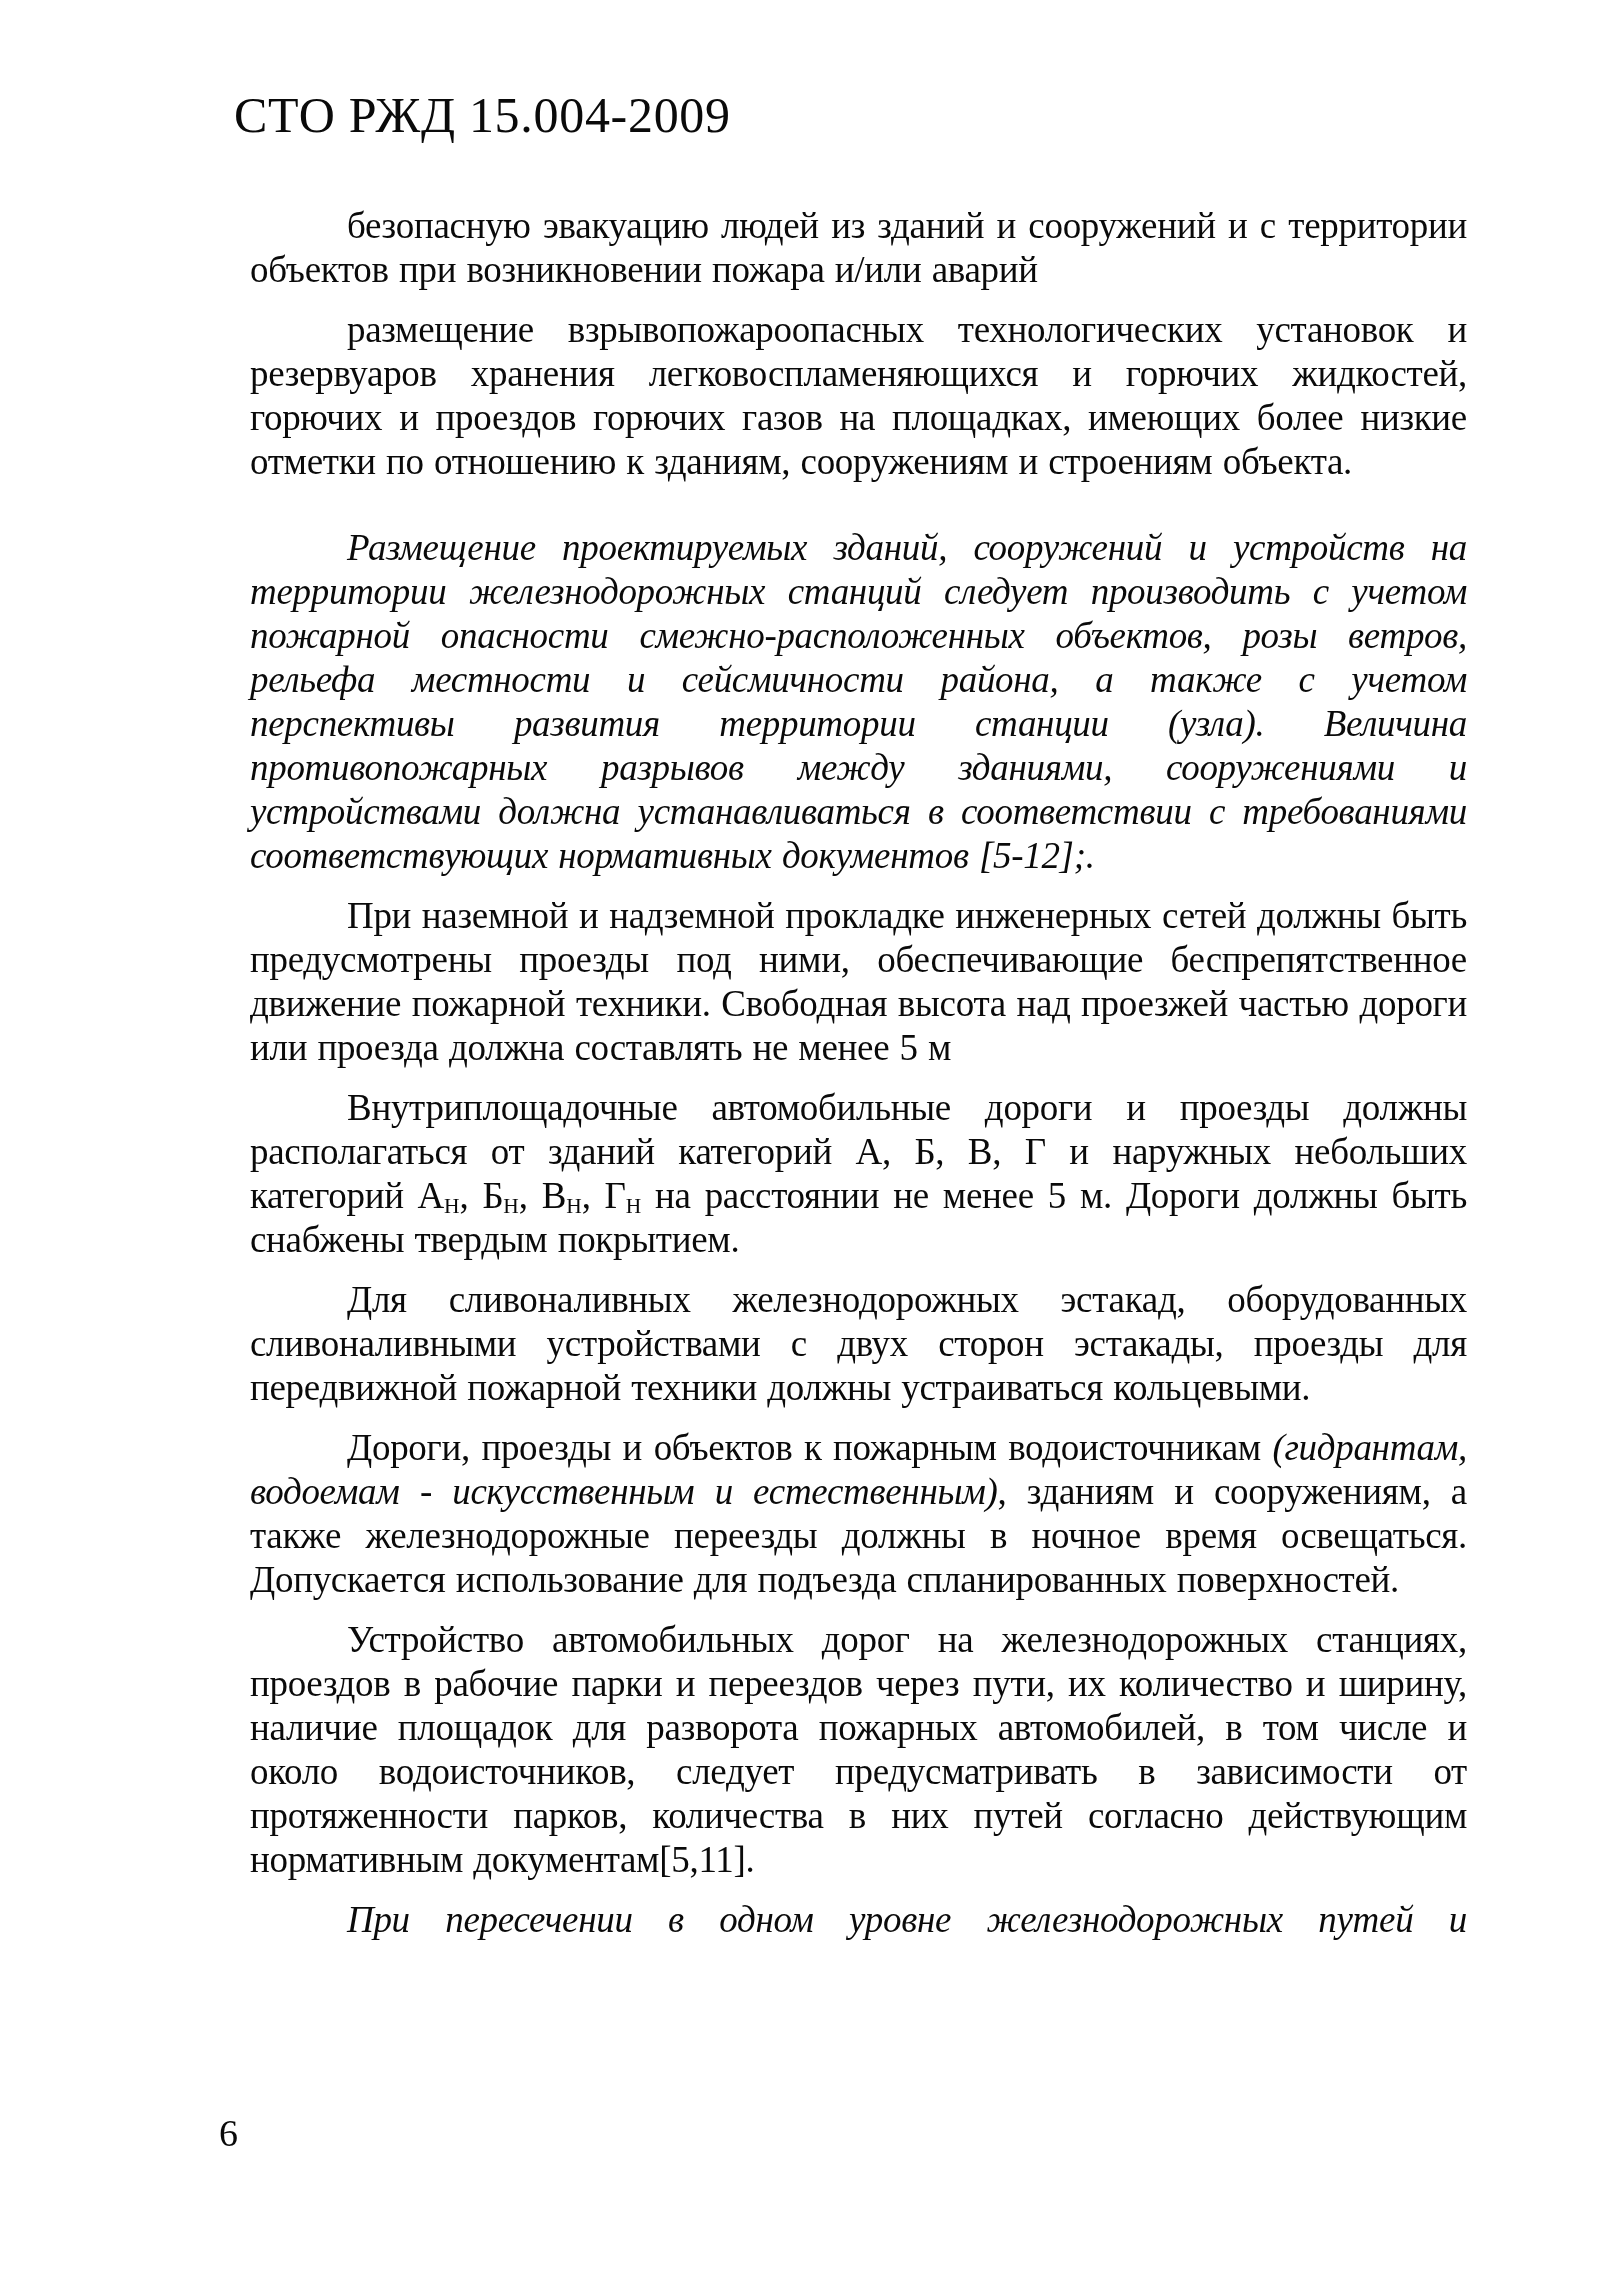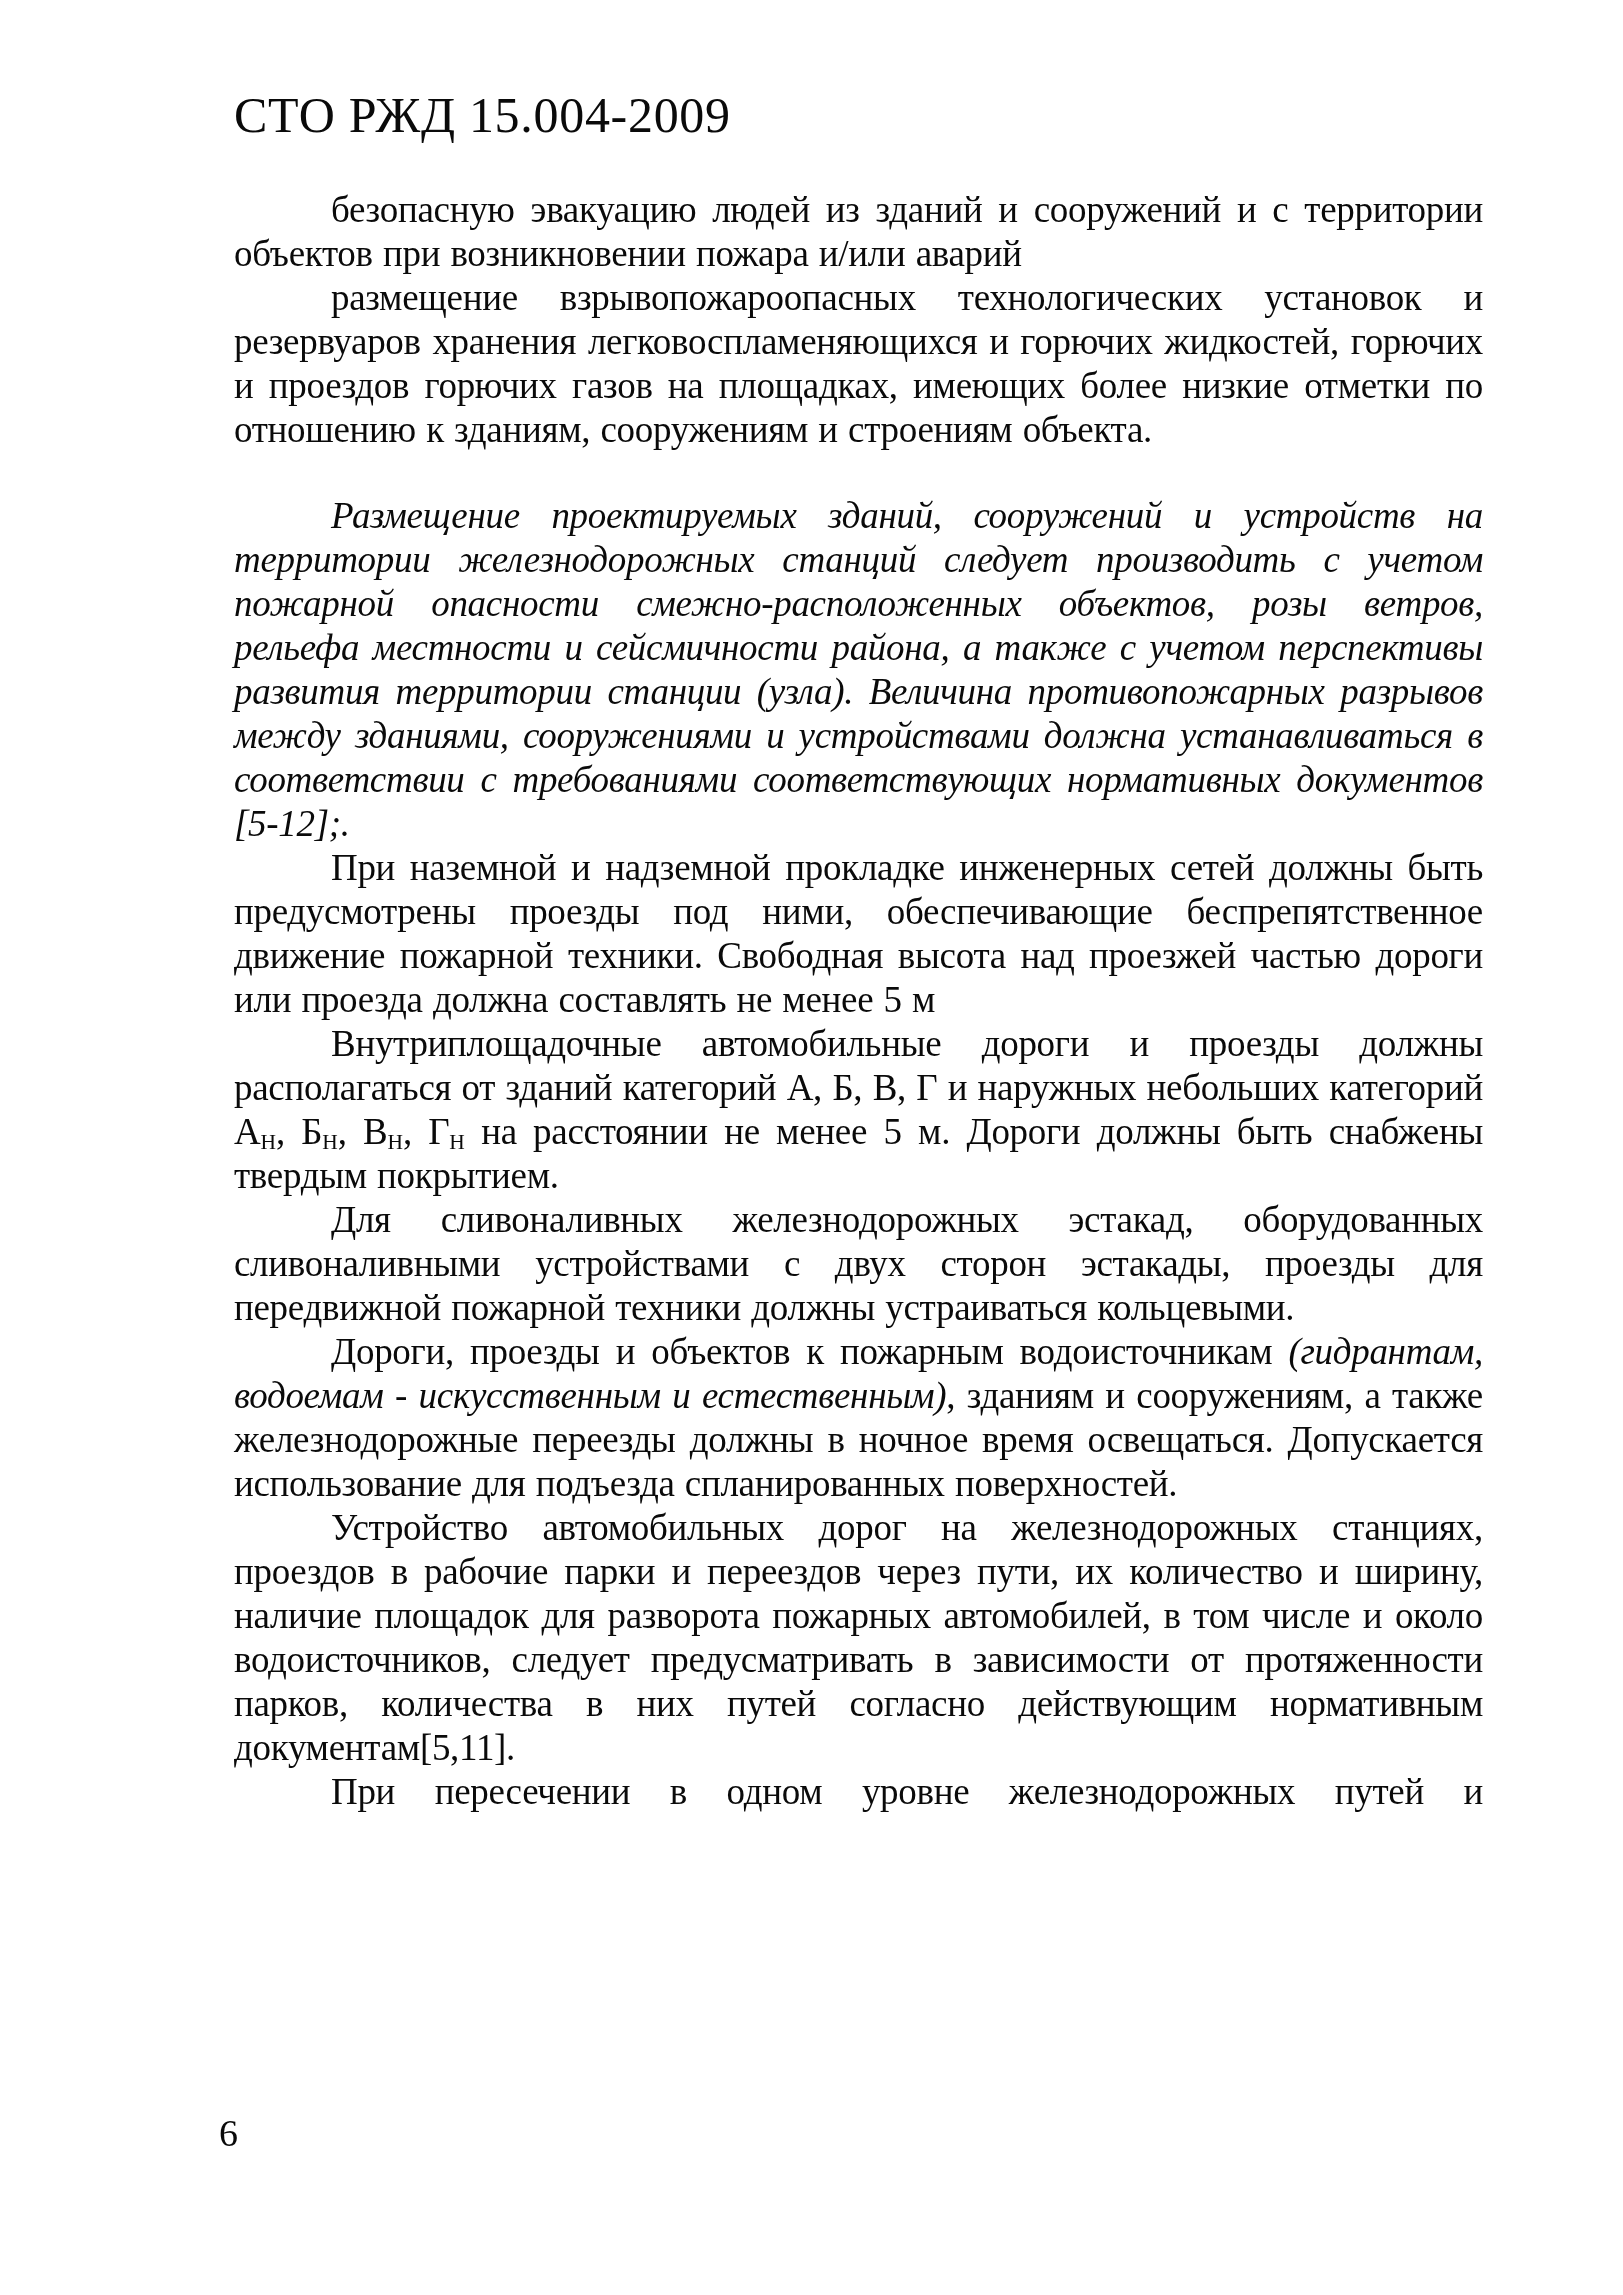--- a/index.html
+++ b/index.html
@@ -29,34 +29,35 @@
     letter-spacing: 0.7px;
     white-space: nowrap;
   }
   .content {
     position: absolute;
     left: 234px;
     top: 188px;
     width: 1249px;
   }
   .content p {
-    margin: 0;
+    margin: 16px;
     text-align: justify;
     text-indent: 97px;
     font-size: 37px;
     line-height: 44px;
     letter-spacing: -0.3px;
     word-spacing: 1.3px;
   }
   .content p.gap {
     margin-top: 42px;
     font-style: italic;
   }
   .content p.jlast {
     text-align-last: justify;
+    font-style: italic;
   }
   .content sub {
     font-size: 0.58em;
     line-height: 0;
     vertical-align: -0.22em;
     letter-spacing: 0;
   }
   .it {
     font-style: italic;
   }

